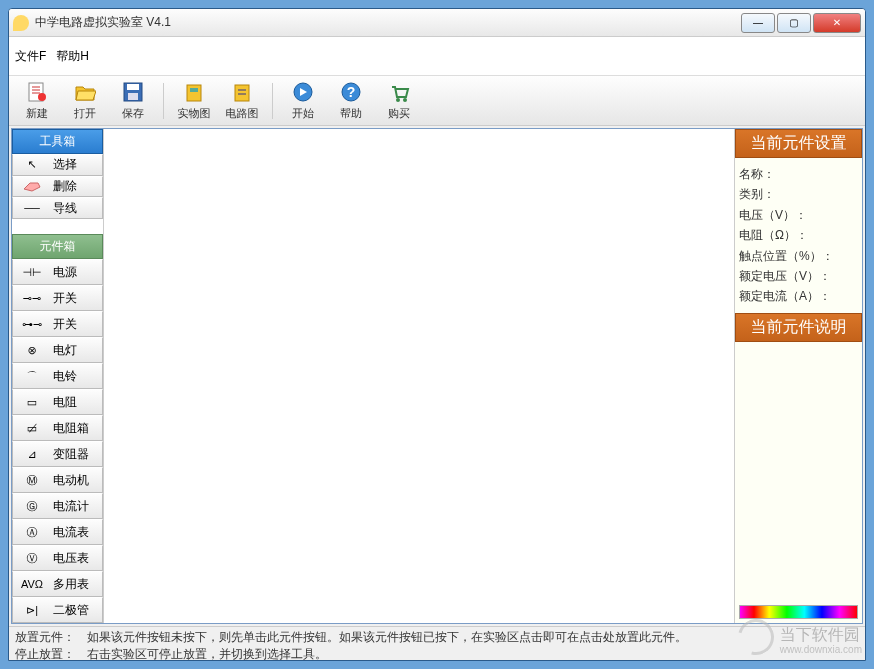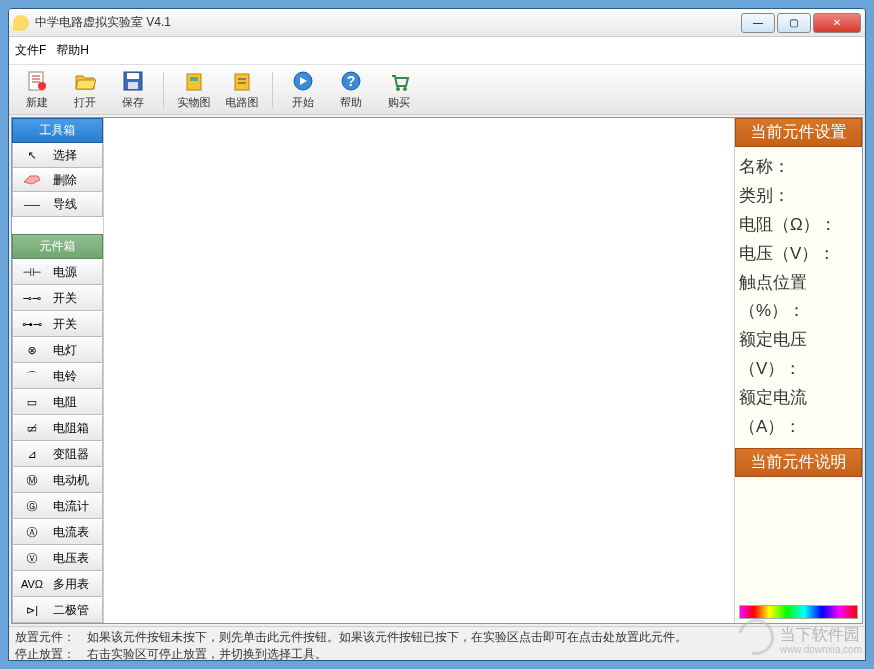--- a/index.html
+++ b/index.html
@@ -6,37 +6,37 @@
 body { font-family: "Microsoft YaHei", SimSun, sans-serif; font-size: 12px; background: #6ba4d9; width: 874px; height: 669px; overflow: hidden; position: relative; }
 .window { position: absolute; inset: 8px; background: #f0f0f0; border: 1px solid #2a5a8a; border-radius: 4px 4px 0 0; display: flex; flex-direction: column; overflow: hidden; }
 .titlebar { height: 28px; background: linear-gradient(#fdfdfd, #e8e8e8); display: flex; align-items: center; padding: 0 4px; border-bottom: 1px solid #ccc; }
 .titlebar .icon { width: 16px; height: 16px; background: #ffd966; border-radius: 50% 50% 50% 0; margin-right: 6px; }
 .titlebar .title { flex: 1; color: #333; font-size: 12px; }
 .winbtns { display: flex; gap: 2px; }
 .winbtn { width: 34px; height: 20px; border: 1px solid #888; border-radius: 3px; display: flex; align-items: center; justify-content: center; font-size: 10px; cursor: pointer; }
 .winbtn.min { background: linear-gradient(#f5f9fd,#d0e4f5); }
 .winbtn.max { background: linear-gradient(#f5f9fd,#d0e4f5); }
 .winbtn.close { background: linear-gradient(#f08080,#d43b2a); color: #fff; width: 48px; }
-.menubar { height: 28px; background: #fff; border-bottom: 1px solid #ddd; display: flex; align-items: center; padding: 0 6px; gap: 10px; }
+.menubar { height: 39px; background: #fff; border-bottom: 1px solid #ddd; display: flex; align-items: center; padding: 0 6px; gap: 10px; }
 .menubar span { cursor: pointer; }
 .toolbar { height: 50px; background: linear-gradient(#fefefe,#e6e6e6); border-bottom: 1px solid #ccc; display: flex; align-items: center; padding: 2px 6px; gap: 4px; }
 .tbtn { width: 44px; height: 44px; display: flex; flex-direction: column; align-items: center; justify-content: center; gap: 2px; cursor: pointer; border-radius: 3px; }
 .tico { width: 24px; height: 24px; display: flex; align-items: center; justify-content: center; }
 .tlbl { font-size: 11px; color: #333; }
 .tsep { width: 1px; height: 36px; background: #ccc; margin: 0 4px; }
 .main { flex: 1; display: flex; background: #fff; border: 1px solid #7a9cc6; margin: 2px; overflow: hidden; }
 .left { width: 92px; display: flex; flex-direction: column; border-right: 1px solid #ccc; }
 .panelhdr { background: linear-gradient(#4a9de8,#2a7dd0); color: #fff; padding: 3px 19px; font-size: 12px; text-align: center; border: 1px solid #1a5da0; }
 .panelhdr.green { background: linear-gradient(#8fbf8f,#6fa56f); border-color: #5a8a5a; }
 .toolbtn { height: 26px; background: linear-gradient(#fdfdfd,#e8e8e8); border: 1px solid #bbb; border-top: 1px solid #fff; display: flex; align-items: center; padding: 0 4px; cursor: pointer; gap: 6px; font-size: 12px; }
 .tico2 { width: 30px; display: flex; align-items: center; justify-content: center; font-size: 11px; }
 .canvas { flex: 1; background: #fff; }
 .right { width: 128px; display: flex; flex-direction: column; border-left: 1px solid #ccc; background: #fefff5; }
 .rhdr { background: linear-gradient(#d97528,#c4621a); color: #fff; text-align: center; padding: 3px 4px; font-size: 16px; border: 1px solid #a04d12; }
-.rbody { padding: 6px 4px; font-size: 17px; color: #333; line-height: 1.7; }
+.rbody { padding: 6px 4px; font-size: 12px; color: #333; line-height: 1.7; }
 .colorbar { height: 14px; margin: 0 4px 4px; background: linear-gradient(90deg, #f0f 0%, #f00 12%, #ff0 25%, #0f0 40%, #0ff 55%, #00f 70%, #f0f 85%, #f00 100%); border: 1px solid #aaa; }
 .rflex { flex: 1; }
 .status { height: 34px; background: #f0f0f0; border-top: 1px solid #ccc; padding: 2px 6px; font-size: 12px; color: #333; line-height: 1.4; display: flex; flex-direction: column; justify-content: space-between; }
 .watermark { position: absolute; right: 12px; bottom: 14px; display: flex; align-items: flex-end; gap: 6px; opacity: 0.55; }
 .wmicon { width: 36px; height: 36px; border: 3px solid #bbb; border-radius: 50%; border-left-color: transparent; transform: rotate(-30deg); }
 .wmtext { font-size: 16px; color: #888; line-height: 1.1; }
 .wmurl { font-size: 10px; color: #999; }
 svg { display: block; }
 </style>
 </head>
@@ -219,22 +219,22 @@
         </div>
     </div>
 
     <div class="canvas"></div>
 
     <div class="right">
       <div class="rhdr">当前元件设置</div>
       <div class="rbody">
         <div>名称：</div>
         <div>类别：</div>
+        <div>电压（V）：</div>
         <div>电阻（Ω）：</div>
-        <div>电压（V）：</div>
         <div>触点位置（%）：</div>
         <div>额定电压（V）：</div>
         <div>额定电流（A）：</div>
       </div>
       <div class="rhdr">当前元件说明</div>
       <div class="rflex"></div>
       <div class="colorbar"></div>
     </div>
   </div>
 

